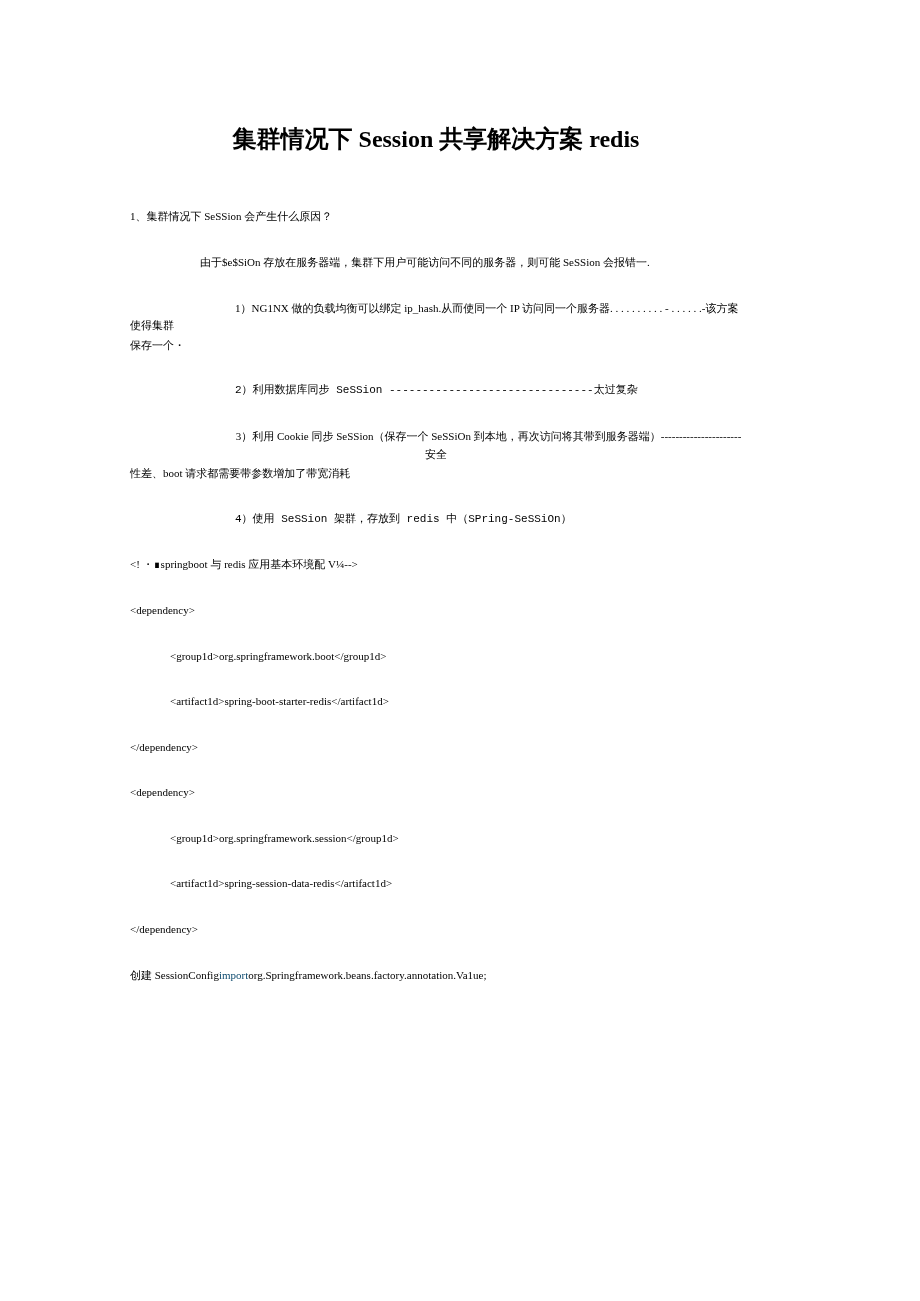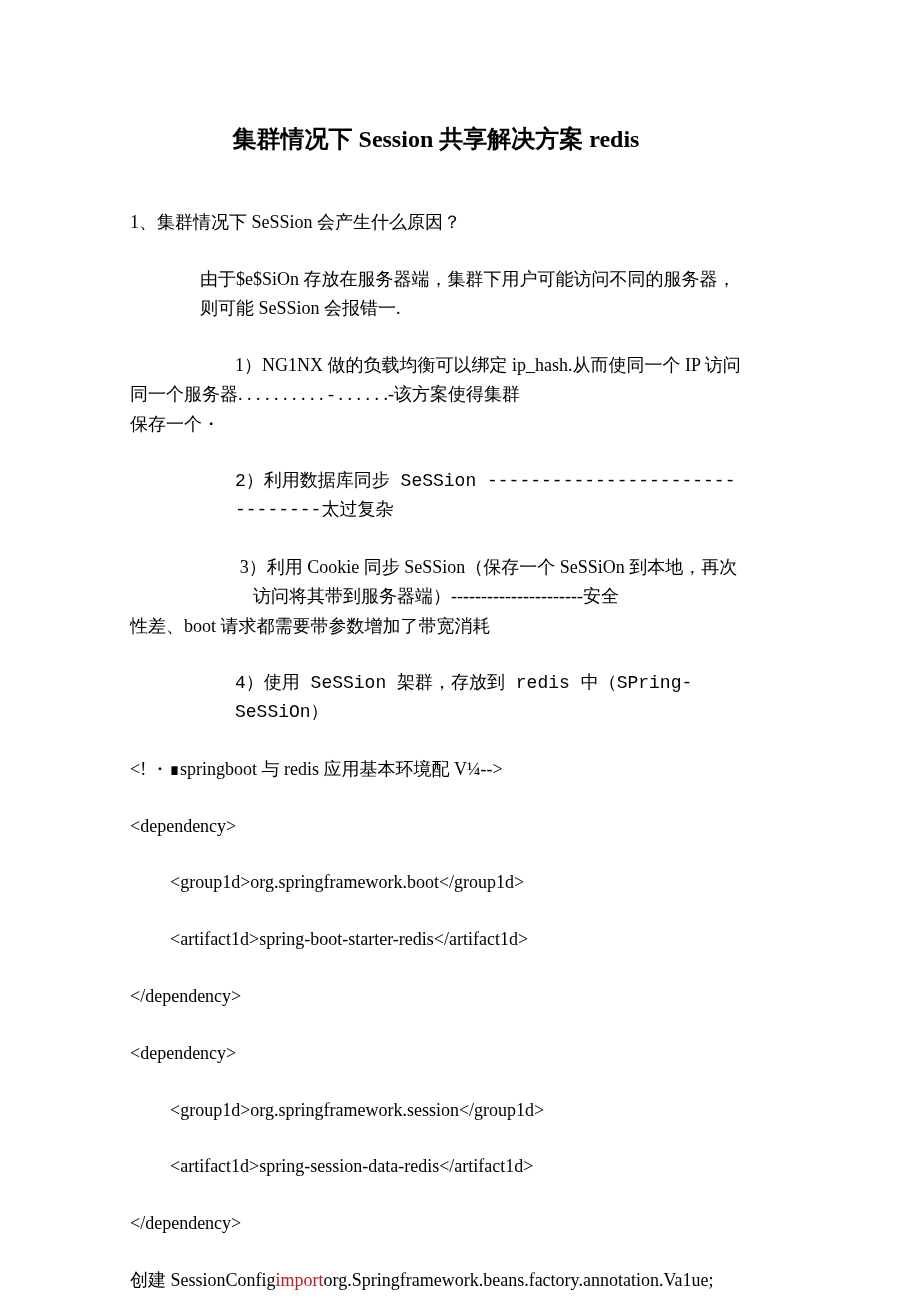--- a/index.html
+++ b/index.html
@@ -24,40 +24,40 @@
     font-weight: bold;
     margin-bottom: 50px;
     font-family: "SimSun", "宋体", serif;
   }
   .title .latin {
     font-family: "Times New Roman", serif;
     font-weight: bold;
   }
   .para {
     margin-bottom: 28px;
-    font-size: 18px;
+    font-size: 11px;
   }
   .ind0 {
     margin-left: 0;
   }
   .ind1 {
     margin-left: 70px;
   }
   .ind2 {
     margin-left: 40px;
   }
   .ind3 {
     margin-left: 105px;
     font-family: Liberation Mono, monospace;
   }
   .code-ind {
     margin-left: 40px;
   }
   .import-kw {
-    color: #b91c1c;
+    color: #0c4a6e;
   }
   .latin {
     font-family: "Times New Roman", serif;
   }
 </style>
 </head>
 <body>
 
 <div class="page">
 

